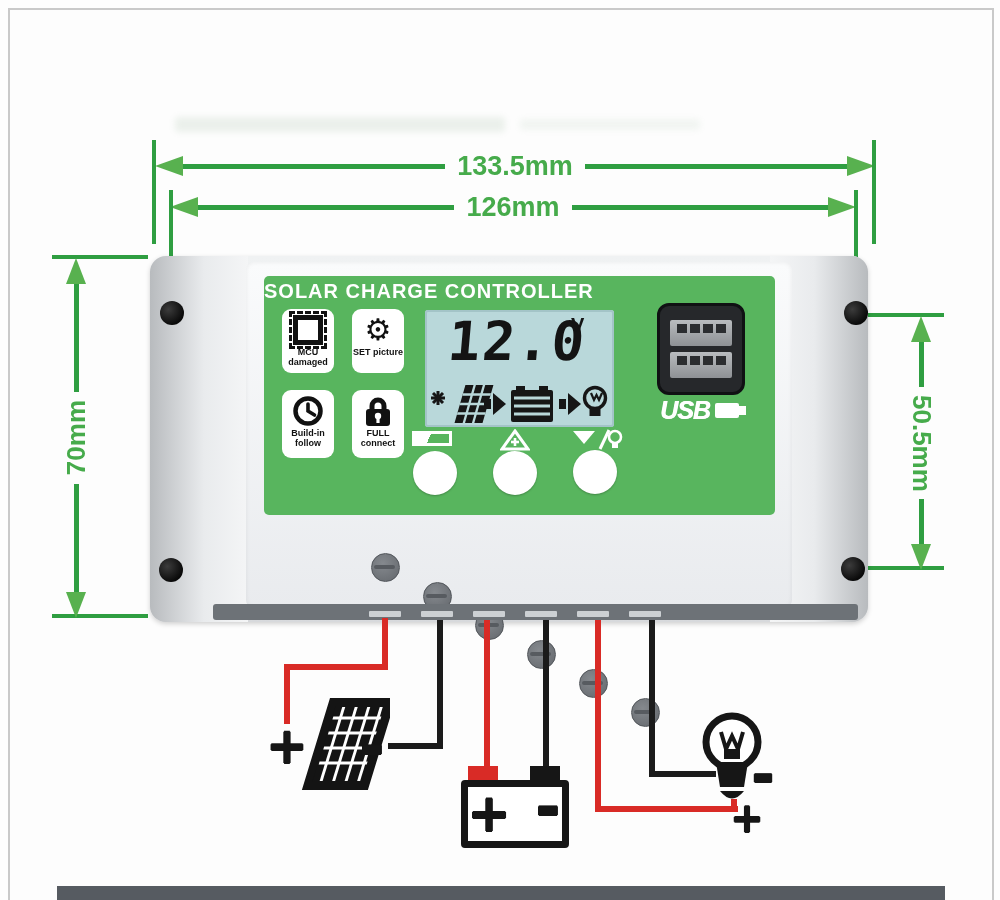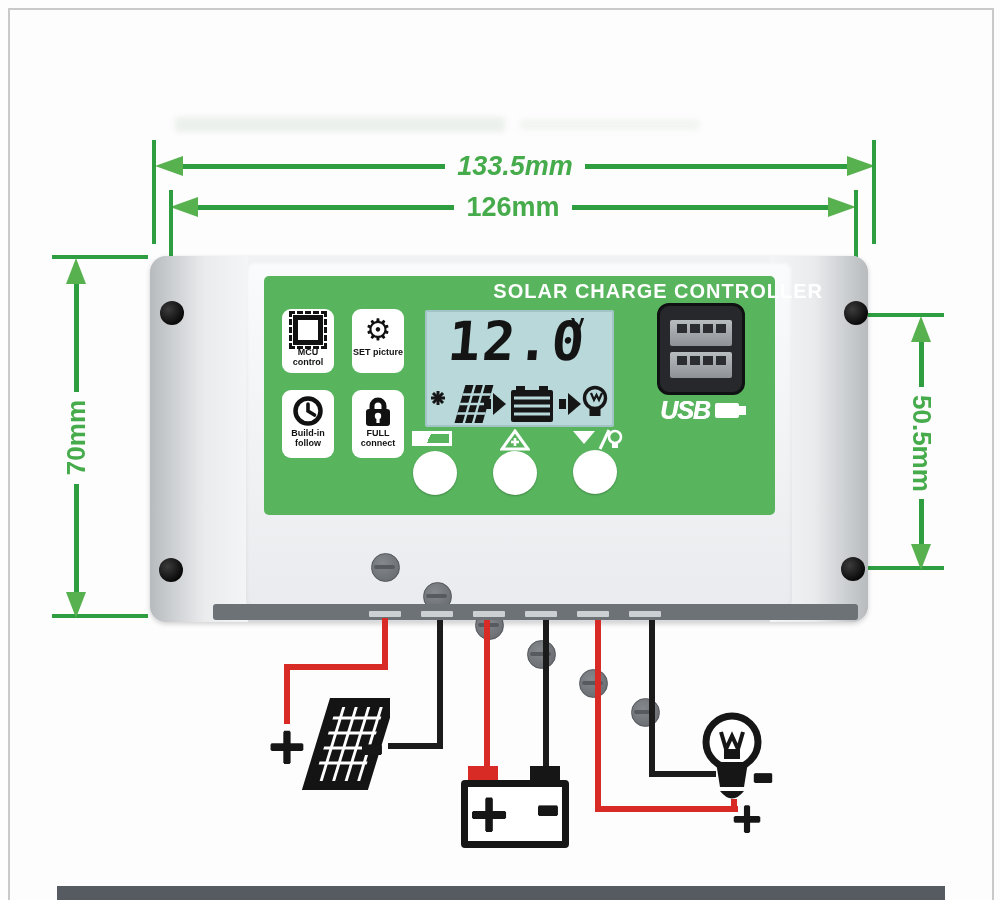--- a/index.html
+++ b/index.html
@@ -35,21 +35,21 @@
     background:linear-gradient(180deg,#f0f2f3,#d7d9dc);box-shadow:0 2px 5px rgba(0,0,0,.18);}
   .cap-left{left:150px;top:256px;width:98px;height:366px;border-radius:16px 0 0 16px;
     background:linear-gradient(90deg,#b8bbbe,#e9ebed 55%,#f4f5f6);}
   .cap-right{left:770px;top:256px;width:98px;height:366px;border-radius:0 16px 16px 0;
     background:linear-gradient(270deg,#b8bbbe,#e9ebed 55%,#f4f5f6);}
   .face{left:246px;top:262px;width:546px;height:346px;border-radius:8px;
     background:linear-gradient(180deg,#fafbfc,#e9ebee);box-shadow:inset 0 0 5px rgba(0,0,0,.07);}
   .hole{width:24px;height:24px;border-radius:50%;background:radial-gradient(circle at 35% 35%,#3c3c3c,#0a0a0a 70%);}
 
   .green-panel{left:264px;top:276px;width:511px;height:239px;border-radius:5px;background:#58b55e;}
-  .panel-title{left:264px;top:280px;width:559px;text-align:right;color:#fff;
+  .panel-title{left:264px;top:280px;width:559px;text-align:left;color:#fff;
     font:bold 20px "Liberation Sans",sans-serif;letter-spacing:1px;}
 
   .feat{width:52px;border-radius:9px;background:#fff;display:flex;flex-direction:column;
     align-items:center;justify-content:flex-start;}
   .feat .icn{margin-top:5px;height:32px;display:flex;align-items:center;justify-content:center;}
   .feat .cap{font:bold 9px/10px "Liberation Sans",sans-serif;color:#111;text-align:center;margin-top:1px;}
   .chip-glyph{width:20px;height:20px;border:5px solid #111;outline:3px dashed #111;outline-offset:1px;}
   .gear-glyph{font:bold 30px/30px "DejaVu Sans",sans-serif;color:#111;}
 
   .lcd{left:425px;top:310px;width:189px;height:117px;background:#b9d8da;border-radius:3px;
@@ -91,21 +91,21 @@
 </head>
 <body>
 
 <div id="stage">
 
   <div class="abs page-frame"></div>
   <div class="abs ghost" style="left:175px;top:117px;width:330px;height:15px;"></div>
   <div class="abs ghost" style="left:520px;top:119px;width:180px;height:11px;opacity:.1;"></div>
 
 
-  <div class="abs dim-h" style="left:155px;top:152px;width:720px;height:28px;font-style:italic;">
+  <div class="abs dim-h" style="left:155px;top:152px;width:720px;height:28px;">
     <div class="ah-left"></div>
     <div class="seg"></div>
     <div class="lbl">133.5mm</div>
     <div class="seg"></div>
     <div class="ah-right"></div>
   </div>
 
   <div class="abs dim-h" style="left:170px;top:193px;width:686px;height:28px;">
     <div class="ah-left"></div>
     <div class="seg"></div>
@@ -149,21 +149,21 @@
   <div class="abs hole" style="left:844px;top:301px;"></div>
   <div class="abs hole" style="left:841px;top:557px;"></div>
 
   <div class="abs green-panel"></div>
   <div class="abs panel-title">SOLAR CHARGE CONTROLLER</div>
 
   <div class="abs feat" style="left:282px;top:309px;height:64px;">
     <div class="icn">
         <div class="chip-glyph"></div>
       </div>
-    <div class="cap">MCU control</div>
+    <div class="cap">MCU damaged</div>
   </div>
   <div class="abs feat" style="left:352px;top:309px;height:64px;">
     <div class="icn">
         <span class="gear-glyph">⚙</span>
       </div>
     <div class="cap">SET picture</div>
   </div>
   <div class="abs feat" style="left:282px;top:390px;height:68px;">
     <div class="icn">
       <svg width="32" height="32" viewBox="0 0 32 32">

